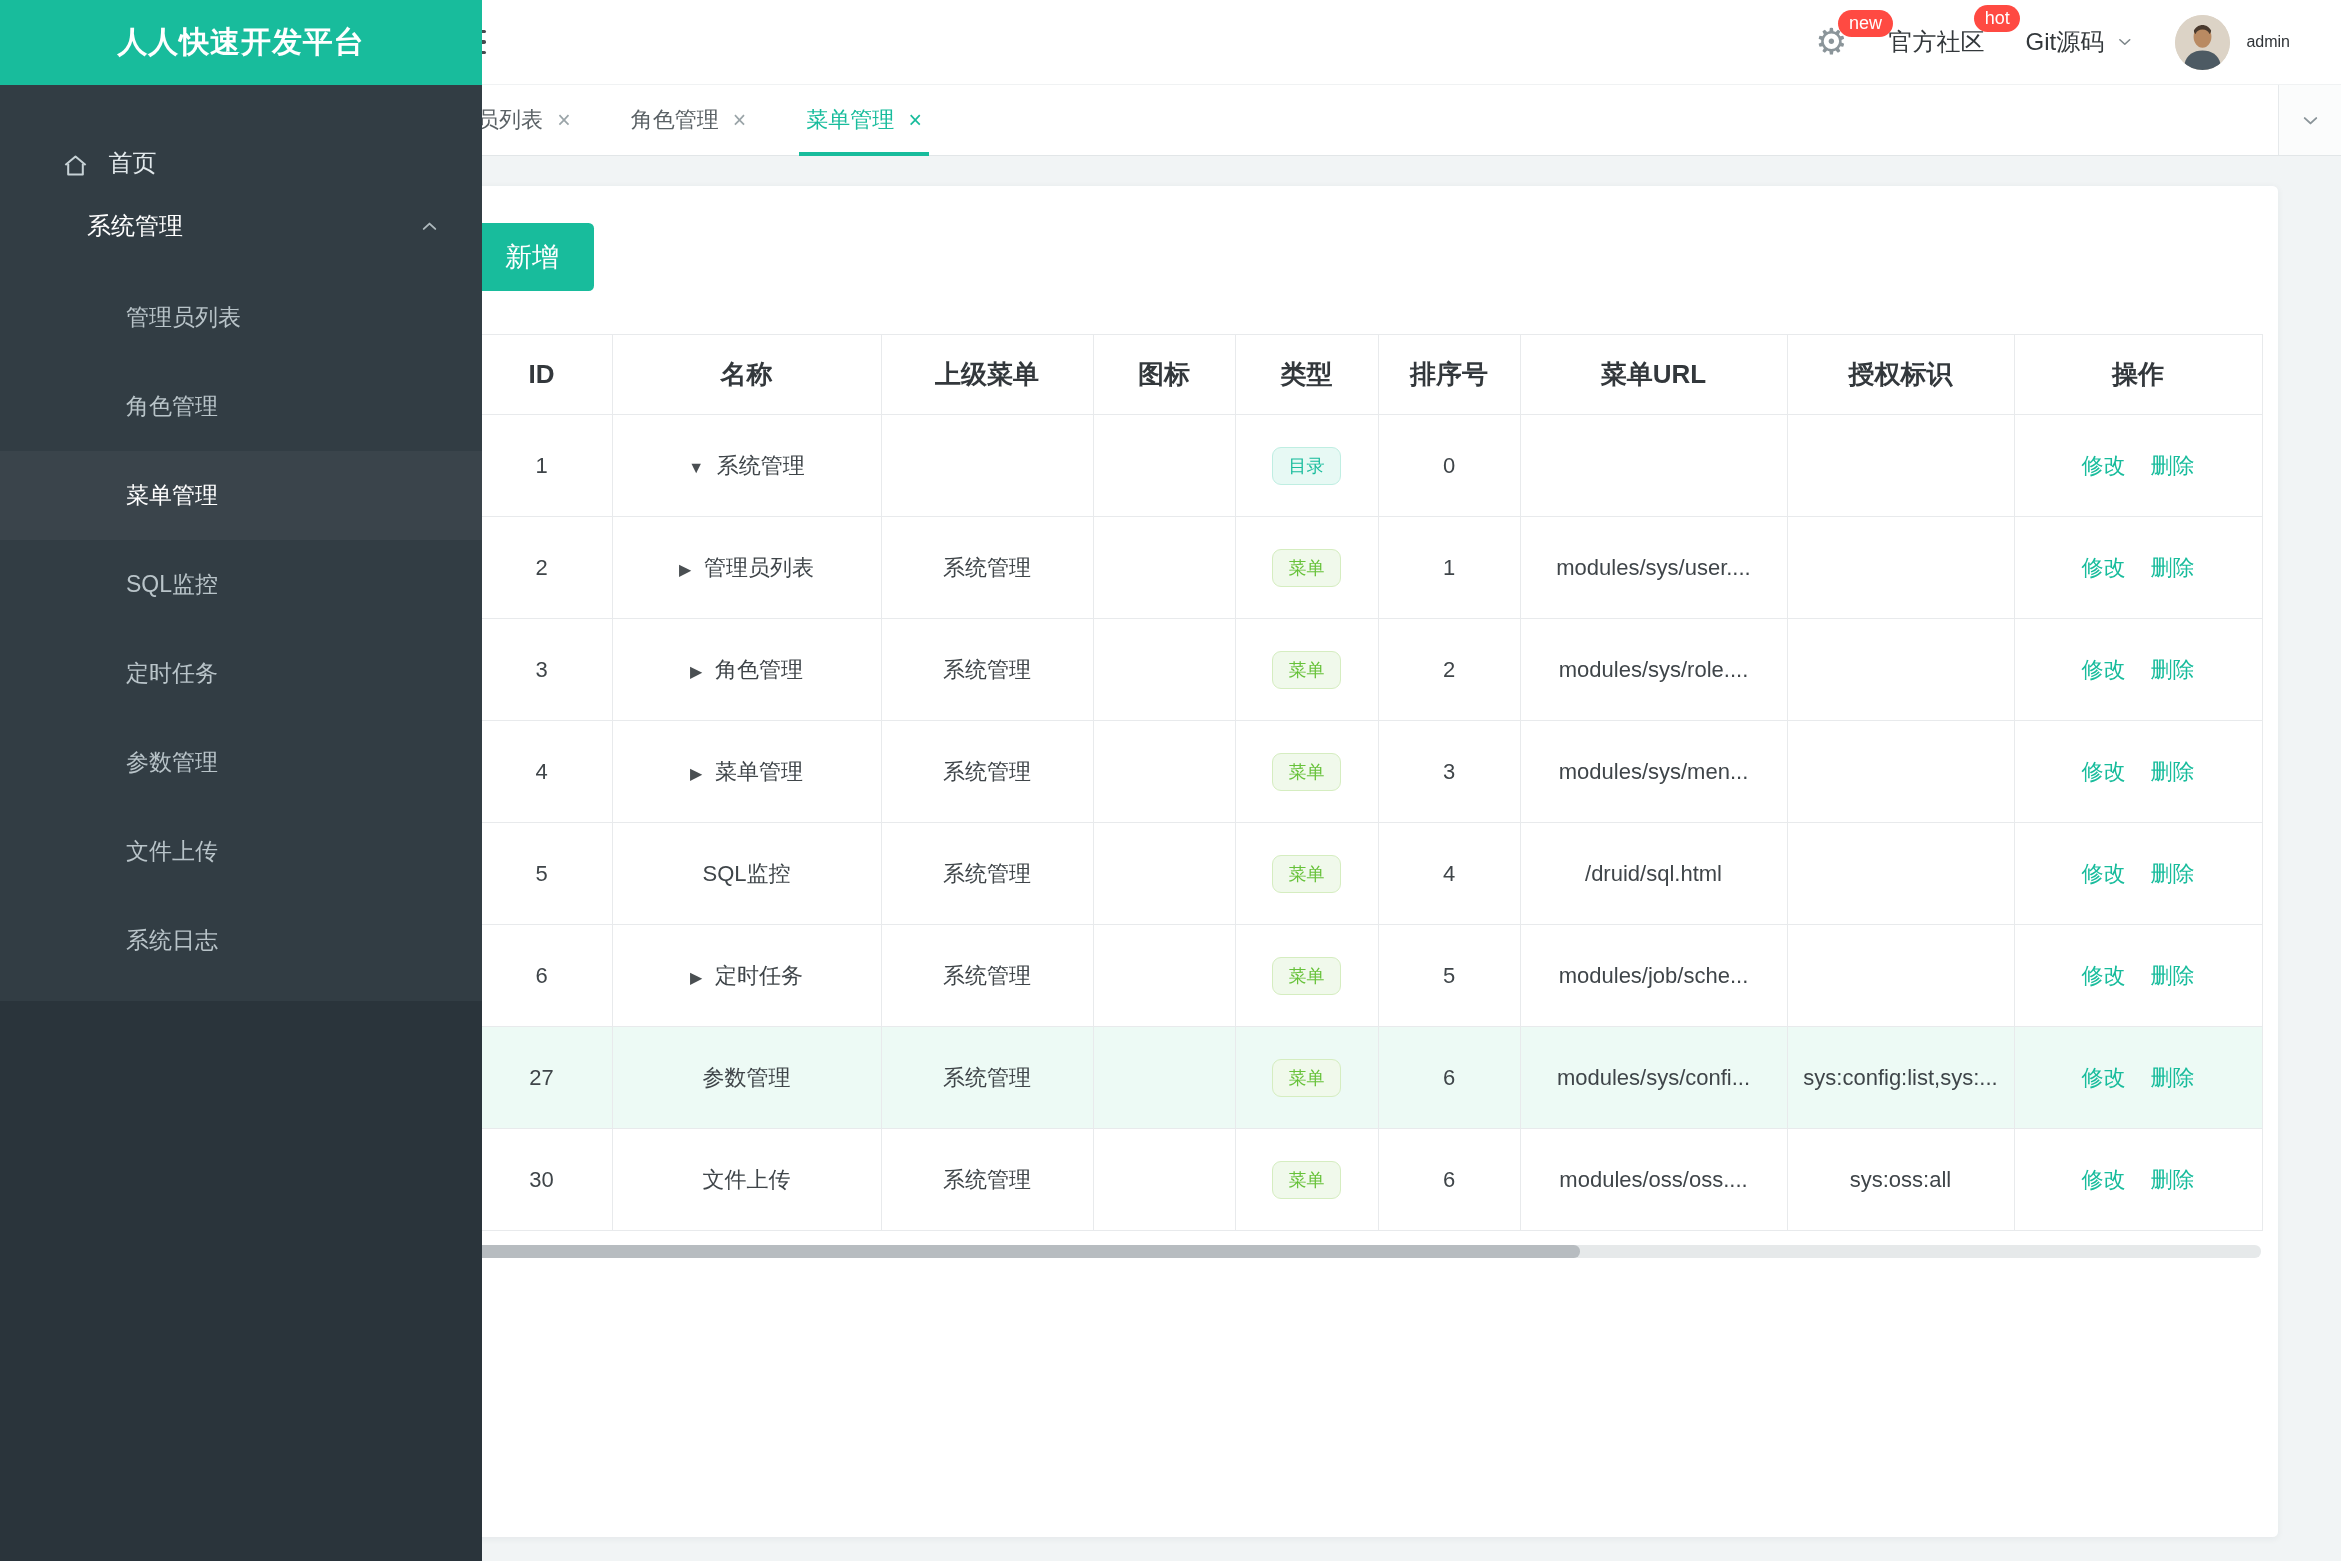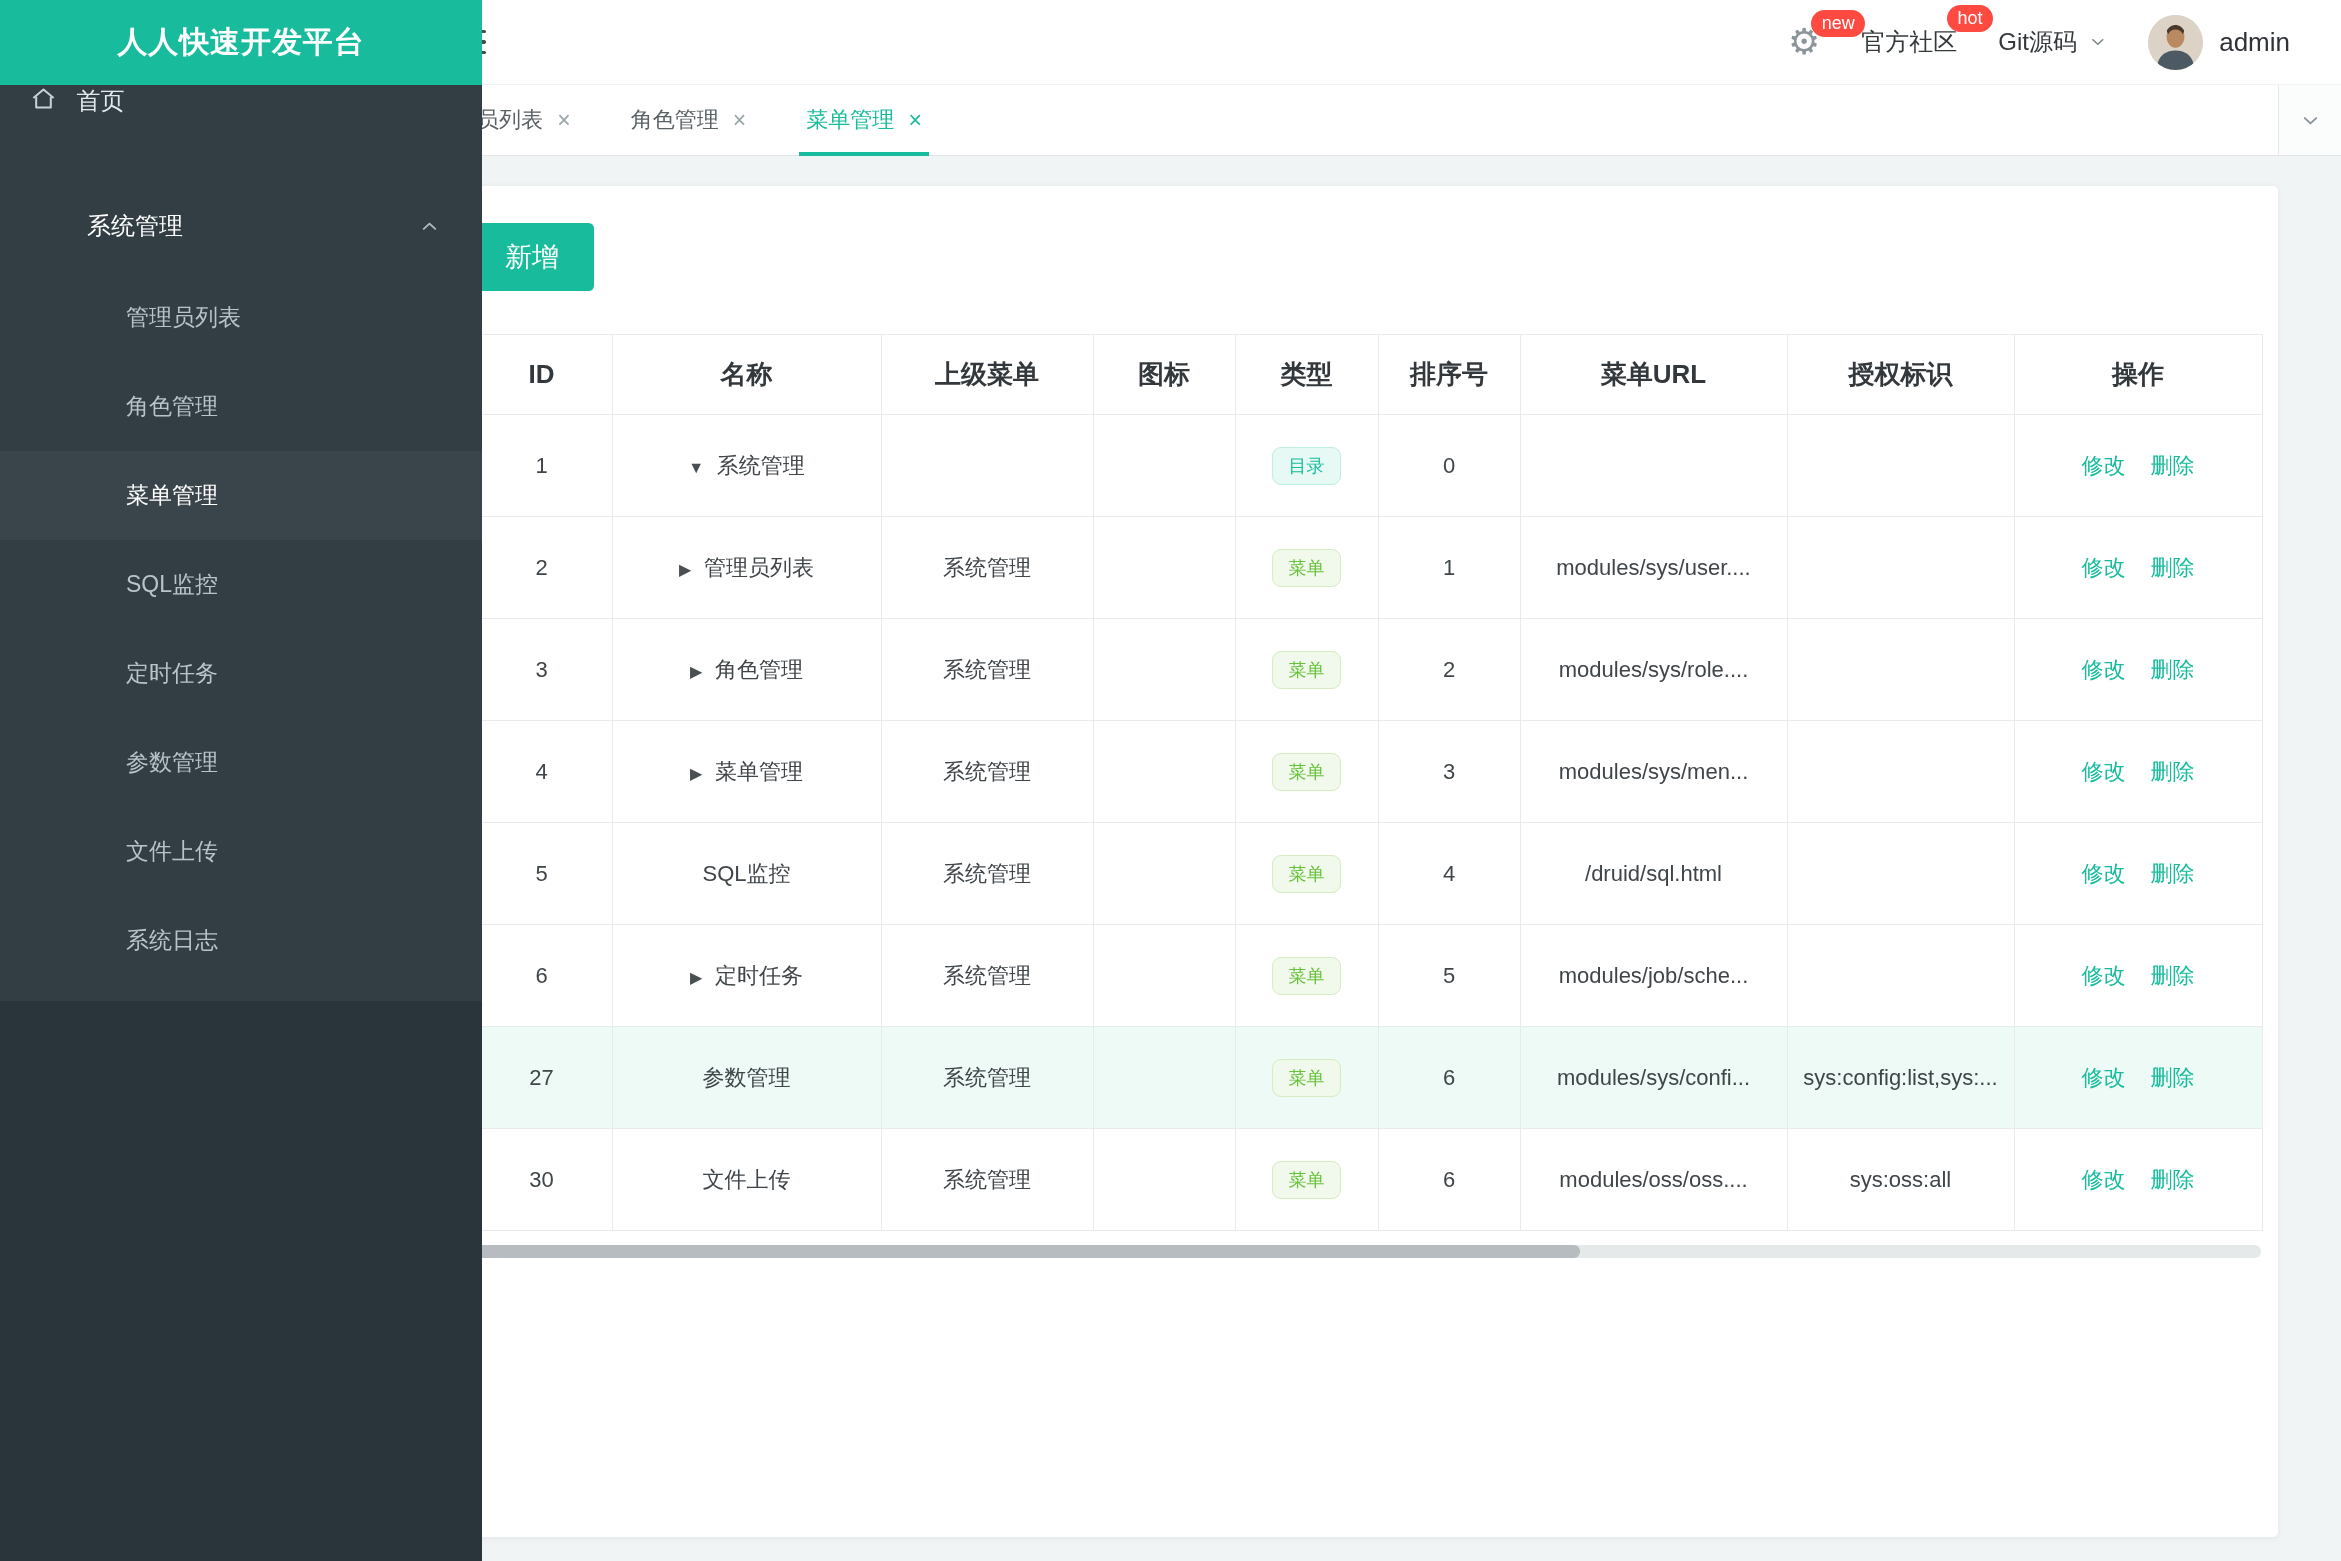--- a/index.html
+++ b/index.html
@@ -12,42 +12,42 @@
   }
   *{box-sizing:border-box;margin:0;padding:0}
   html,body{width:2342px;height:1562px;overflow:hidden;}
   body{font-family:"Liberation Sans","DejaVu Sans",sans-serif;color:#3f4549;background:#f1f4f5;}
 
   
   .sidebar{position:fixed;left:0;top:0;width:482px;height:100%;background:var(--sidebar-deep);z-index:5;}
   .logo{height:85px;background:var(--accent);color:#fff;display:flex;align-items:center;justify-content:center;
         font-size:30px;font-weight:bold;letter-spacing:0.9px;}
   .nav{background:var(--sidebar-nav);padding-bottom:16px;}
-  .nav-home{height:94px;display:flex;align-items:flex-start;gap:19.6px;padding-left:30px;color:#e2e9ec;font-size:24px;cursor:pointer;}
+  .nav-home{height:94px;display:flex;align-items:flex-end;gap:19.6px;padding-left:62px;color:#e2e9ec;font-size:24px;cursor:pointer;}
   .group-header{height:94px;display:flex;align-items:center;padding:0 41px 0 87px;color:#ffffff;font-size:24px;cursor:pointer;}
   .group-header .chev{margin-left:auto;display:flex;align-items:center;}
   .sub-item{height:89px;display:flex;align-items:center;padding-left:126px;color:#b9c4c9;font-size:23px;cursor:pointer;}
   .sub-item.active{color:#ffffff;background:rgba(255,255,255,0.04);}
 
   
   .main{margin-left:403px;height:100%;display:flex;flex-direction:column;}
   .topbar{height:85px;background:#fff;display:flex;align-items:center;padding:0 52px 0 45px;border-bottom:0.9px solid #f0f2f3;flex:0 0 auto;}
   .hamburger{display:flex;flex-direction:column;gap:7.1px;cursor:pointer;padding:5.3px 1.8px;}
   .hamburger span{display:block;width:36px;height:3.6px;background:#454c50;border-radius:1.8px;}
   .topbar-right{margin-left:auto;display:flex;align-items:center;gap:41px;}
   .gear-wrap{position:relative;cursor:pointer;}
   .gear-glyph{font-size:36px;color:#8b959a;line-height:1;}
   .pill{position:absolute;top:-14.2px;left:23px;background:var(--badge-red);color:#fff;font-size:18px;line-height:1;
         padding:4.5px 10.7px;border-radius:890px;white-space:nowrap;}
   .link-wrap{position:relative;cursor:pointer;font-size:24px;color:#33383b;}
   .link-wrap .pill{left:auto;right:-36px;top:-21.4px;}
   .git-link{display:flex;align-items:center;gap:10.7px;font-size:24px;color:#33383b;cursor:pointer;}
   .user-menu{display:flex;align-items:center;gap:16px;cursor:pointer;}
   .avatar{width:55px;height:55px;border-radius:50%;overflow:hidden;flex:0 0 auto;background:#dcd3c6;}
-  .user-name{font-size:26px;color:#2f3337;}
+  .user-name{font-size:16px;color:#2f3337;}
 
   
   .tabbar{height:71px;background:#fff;border-bottom:0.9px solid #e2e6e8;display:flex;align-items:stretch;flex:0 0 auto;}
   .tabs{display:flex;align-items:stretch;}
   .tab{display:flex;align-items:center;gap:14.2px;padding:0 30px;font-size:22px;color:#5a6165;position:relative;cursor:pointer;}
   .tab .tab-close{color:#9aa4a8;font-size:23px;line-height:1;}
   .tab.active{color:var(--accent);}
   .tab.active .tab-close{color:var(--accent);}
   .tab.active::after{content:"";position:absolute;left:23px;right:23px;bottom:-0.9px;height:3.6px;background:var(--accent);}
   .tab-dropdown{margin-left:auto;width:64px;border-left:0.9px solid #e6e9eb;background:#fbfcfc;display:flex;align-items:center;justify-content:center;cursor:pointer;}

